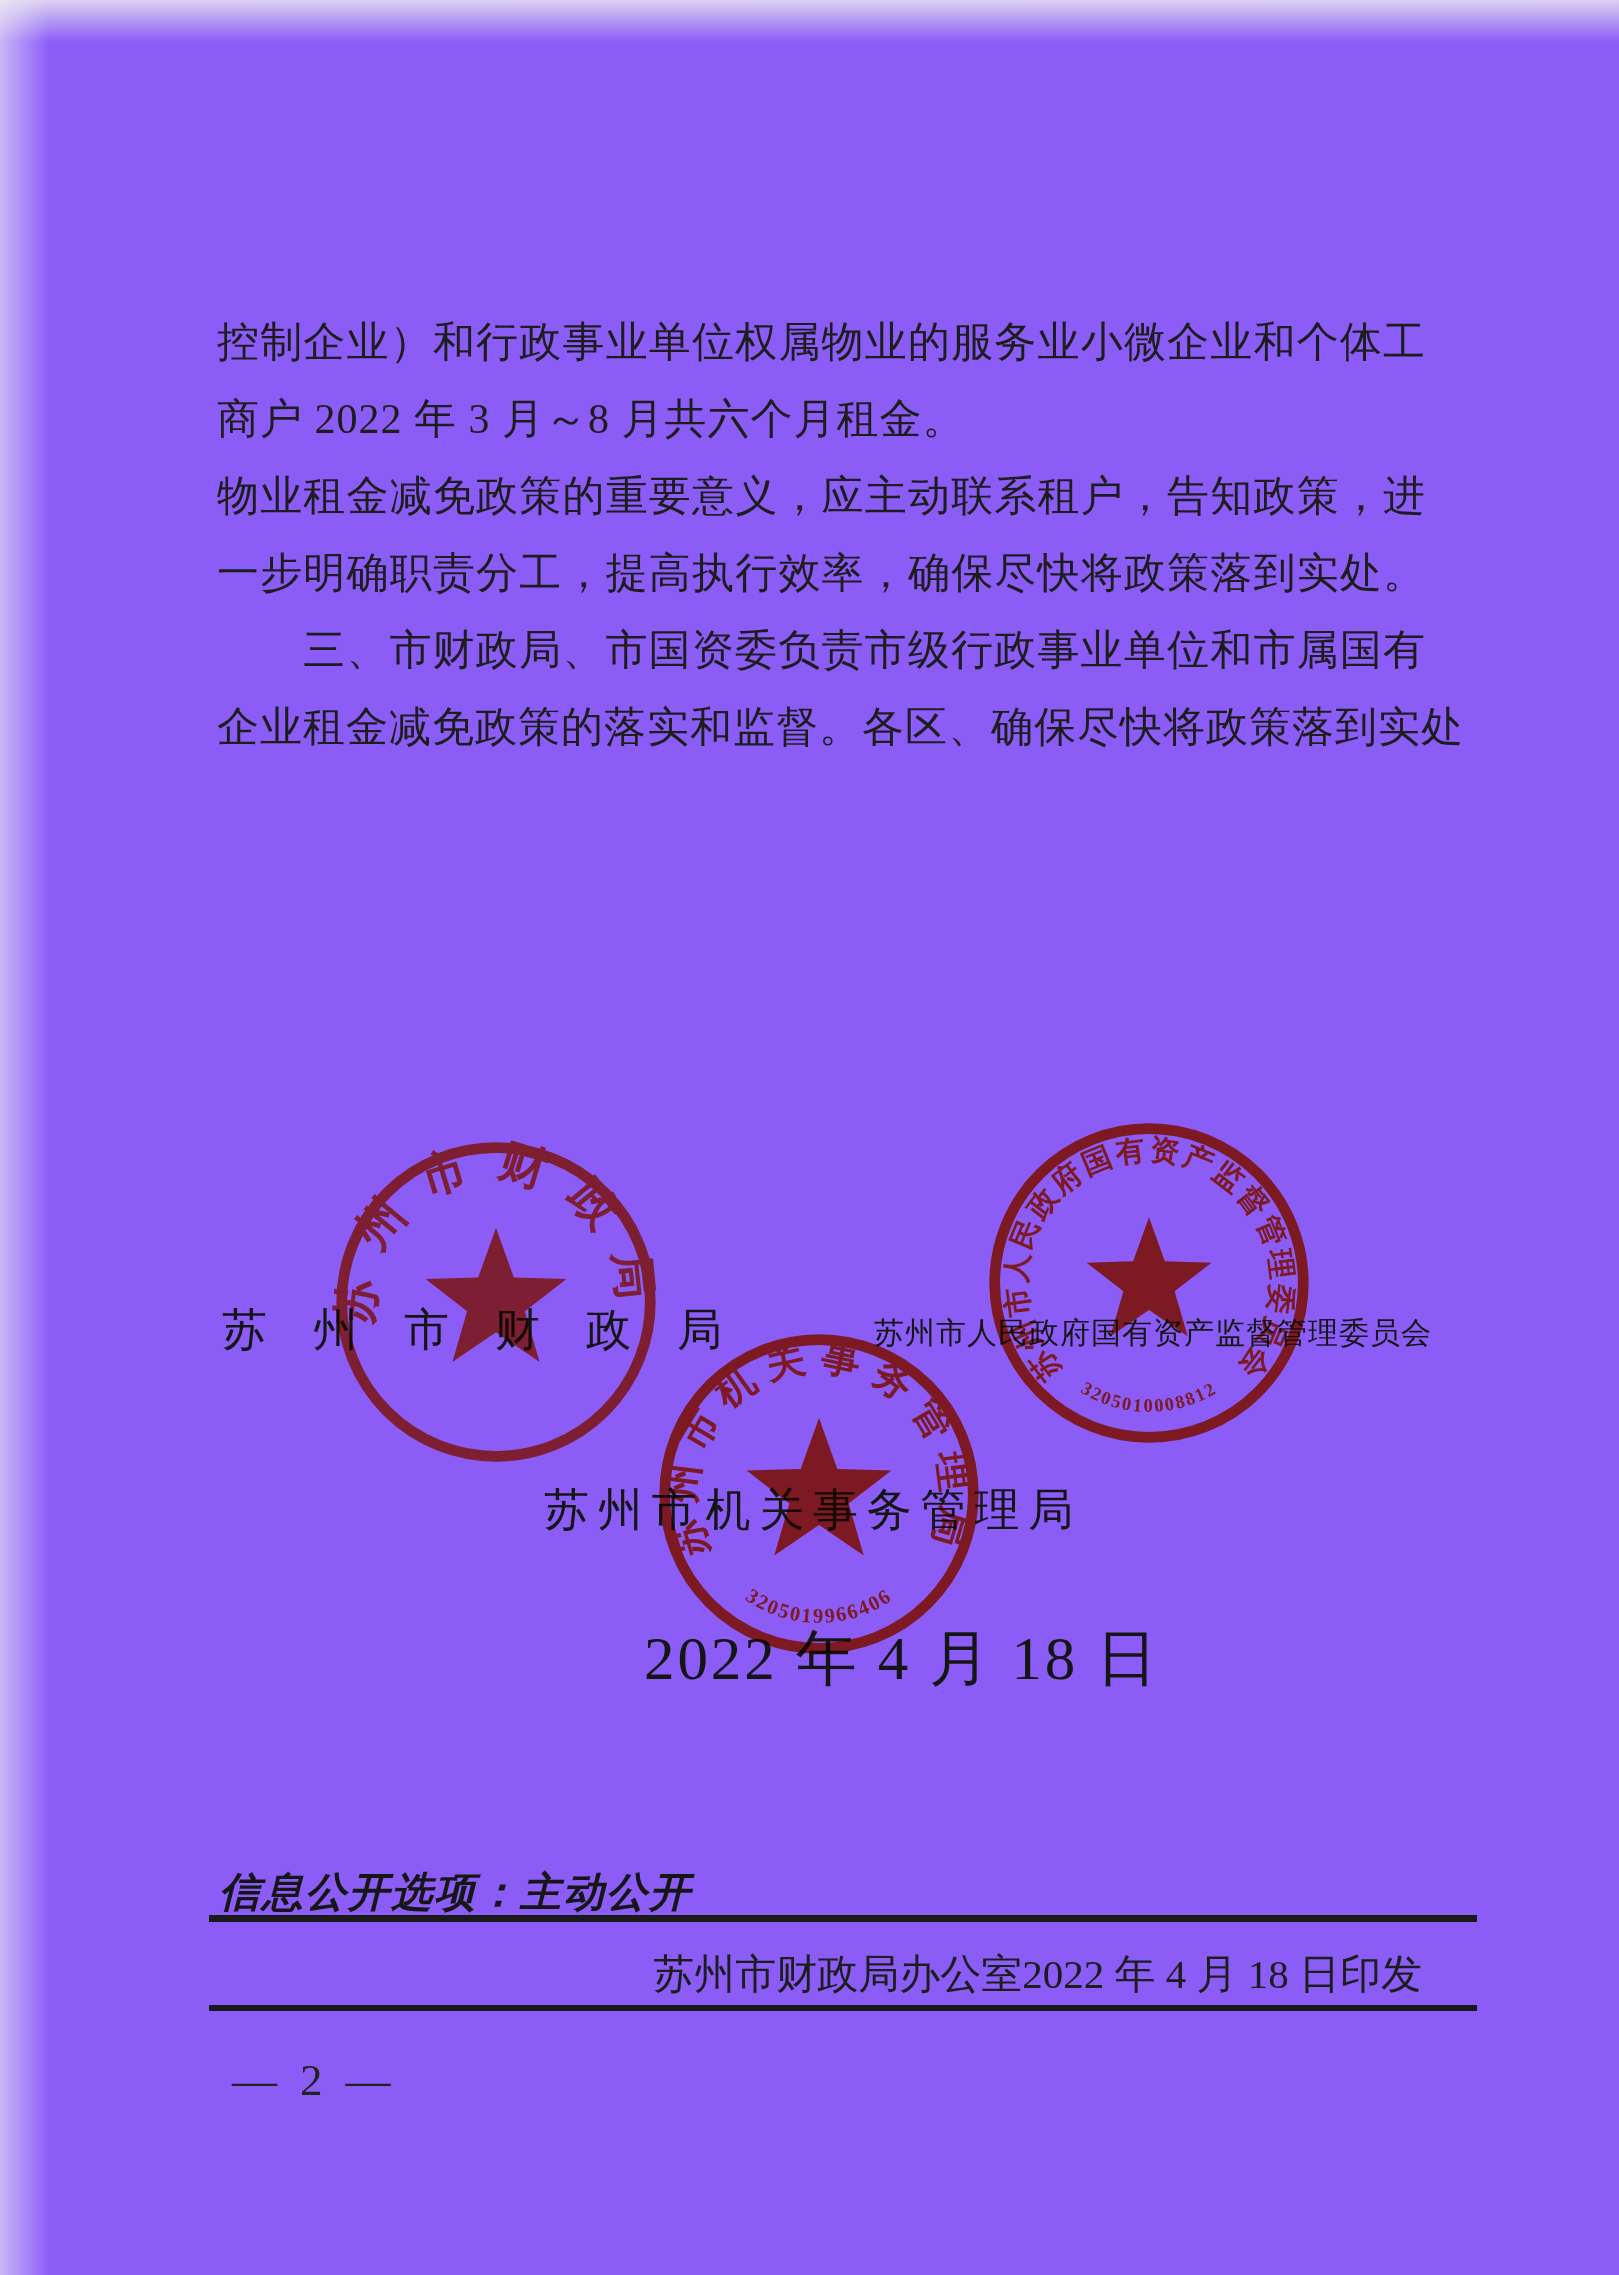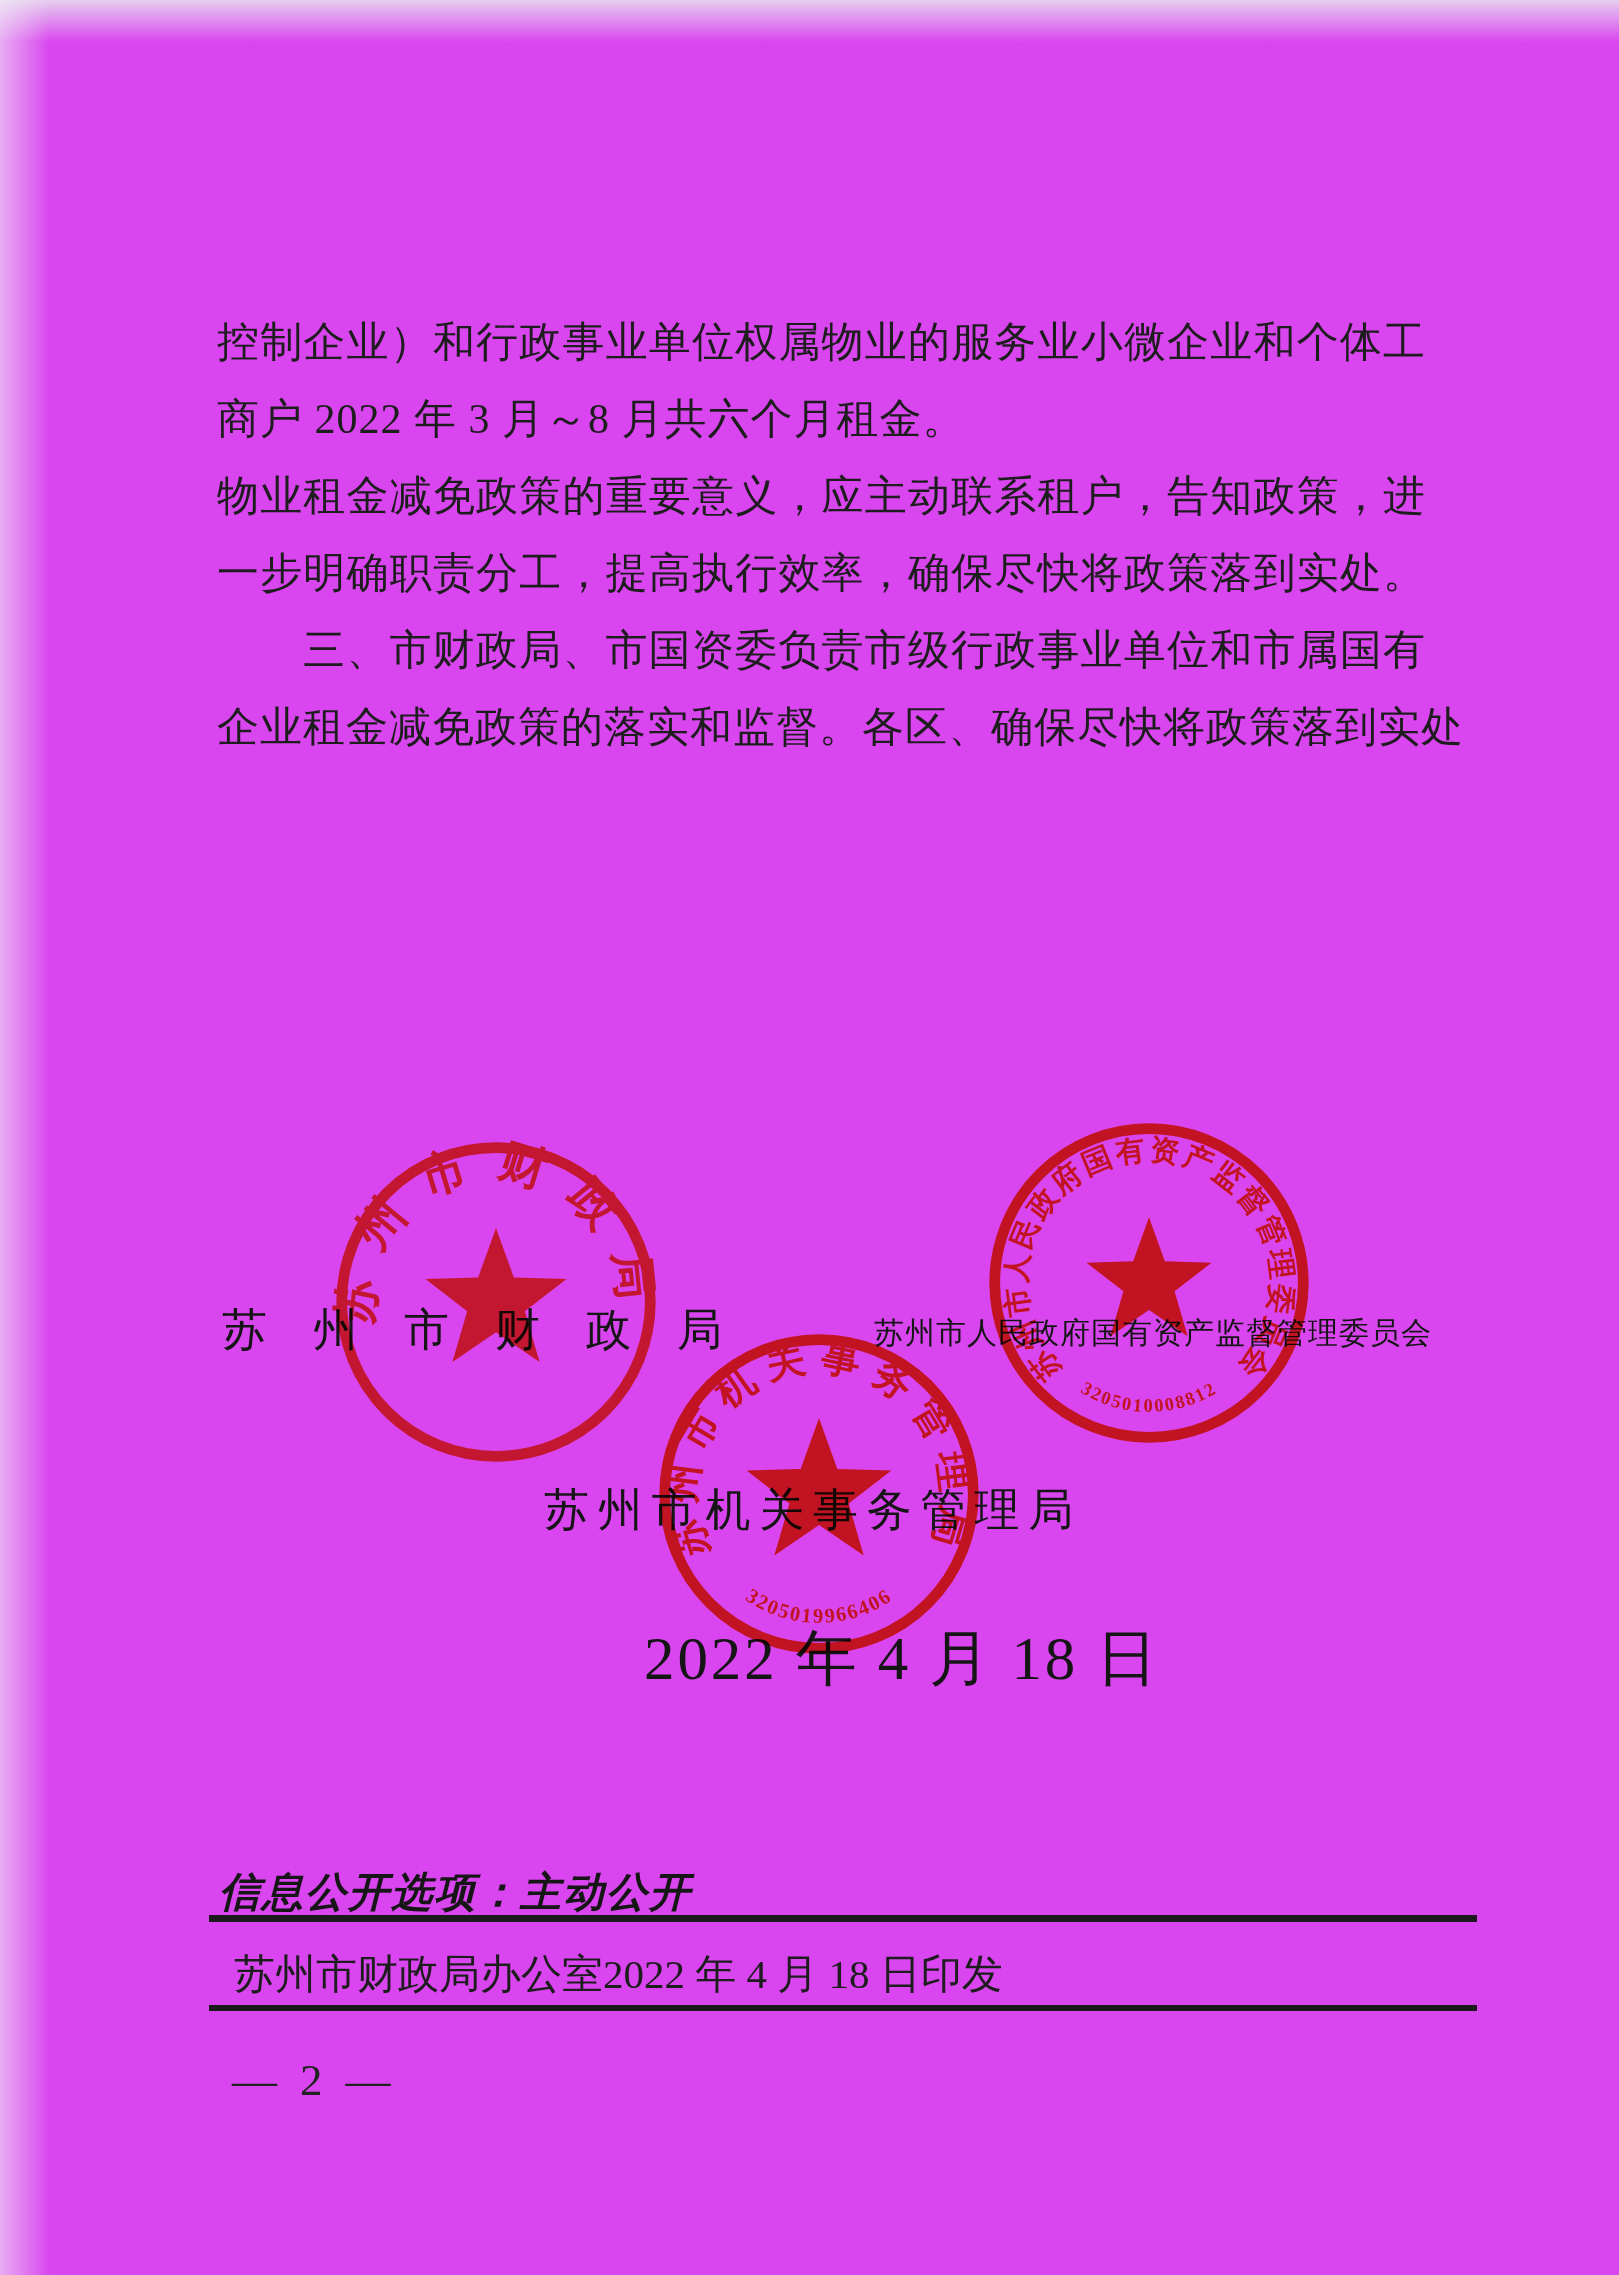--- a/index.html
+++ b/index.html
@@ -1,19 +1,19 @@
 <!DOCTYPE html>
 <html lang="zh"><head>
 <meta charset="utf-8">
 <style>
   html,body{margin:0;padding:0;background:#ffffff;}
   .page{
     position:relative;
     width:1620px;height:2275px;
-    background:#d946ef;
+    background:#8b5cf6;
     overflow:hidden;
     font-family:"Liberation Serif","DejaVu Serif",serif;
     color:#1d1d1d;
   }
   .scan-top{
     position:absolute;left:0;top:0;width:100%;height:47px;
     background:linear-gradient(#e8e7ee 0%, rgba(255,255,255,0) 90%);
     opacity:.85;pointer-events:none;
   }
   .scan-left{
@@ -53,21 +53,21 @@
     font-family:"Liberation Sans","DejaVu Sans",sans-serif;
     font-weight:bold;font-size:41px;letter-spacing:2px;color:#161616;
     white-space:nowrap;
     font-style:italic;
   }
   .rule{position:absolute;left:209px;width:1268px;background:#1a1a1a;}
   .rule-1{top:1915px;height:6.8px;}
   .rule-2{top:2005px;height:5.9px;}
   .footer-row{
     position:absolute;left:234px;top:1947px;width:1188px;
-    display:flex;justify-content:flex-start;align-items:baseline;
+    display:flex;justify-content:flex-end;align-items:baseline;
     font-size:41px;color:#1d1d1d;white-space:nowrap;
   }
   .page-number{
     position:absolute;left:232px;top:2054px;
     font-size:45px;letter-spacing:5.9px;color:#222;white-space:nowrap;
   }
 </style>
 </head>
 <body>
 

